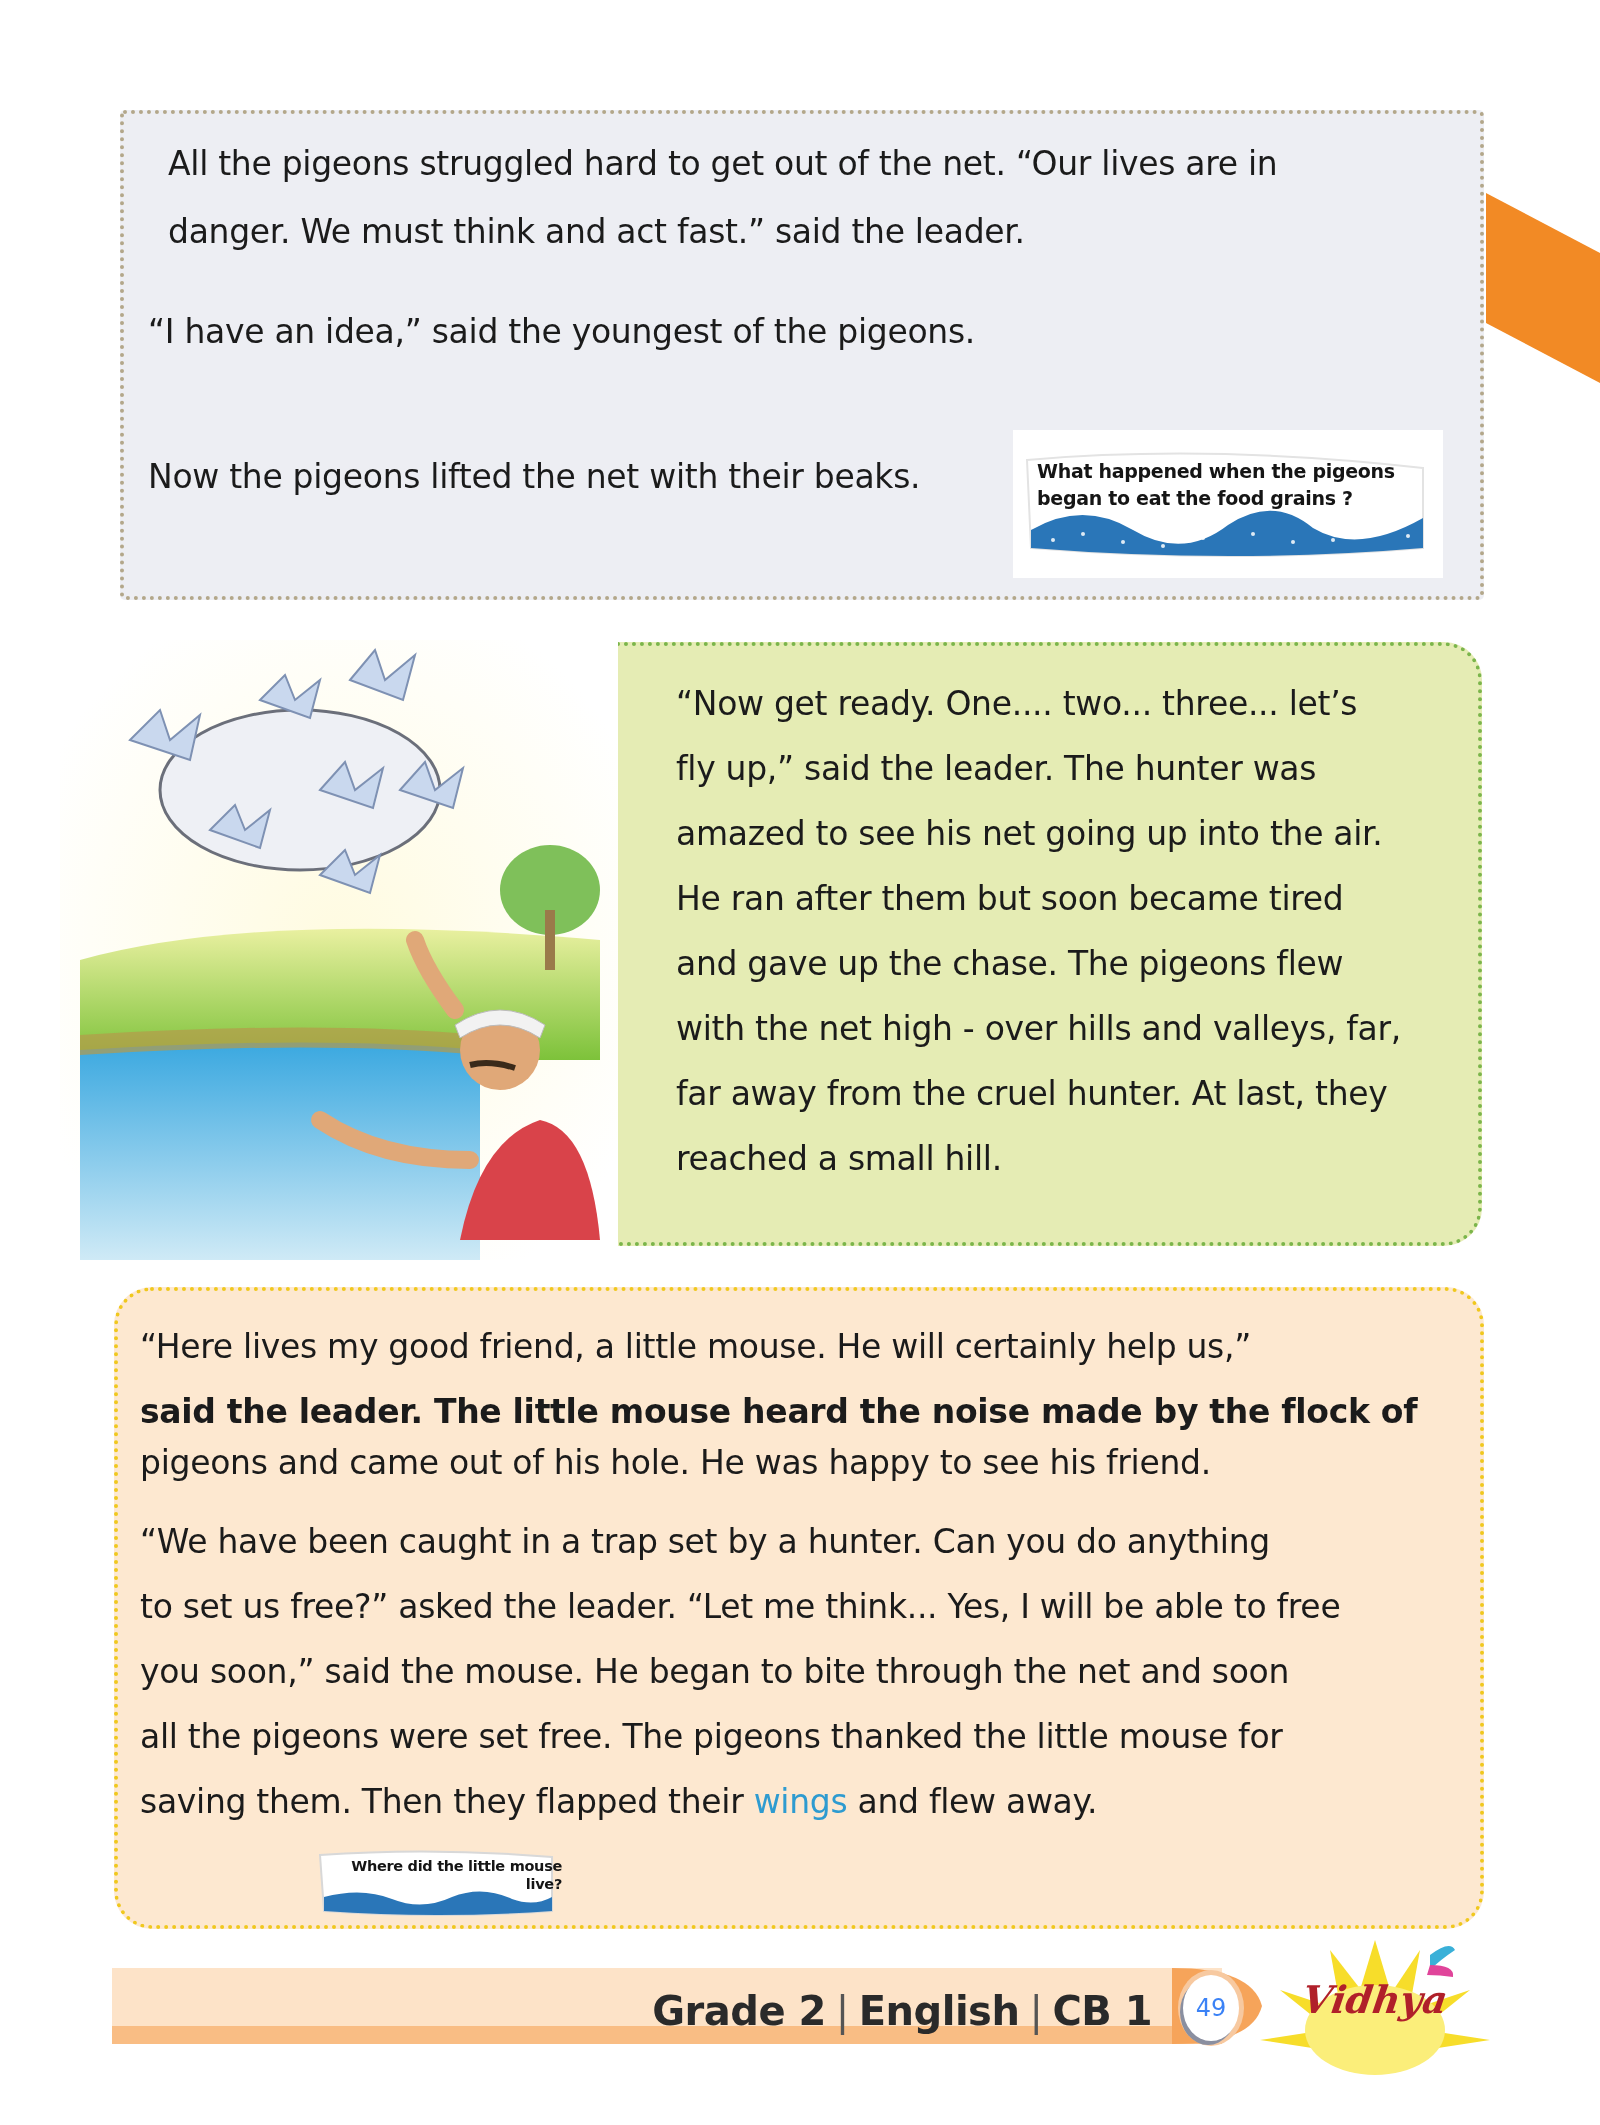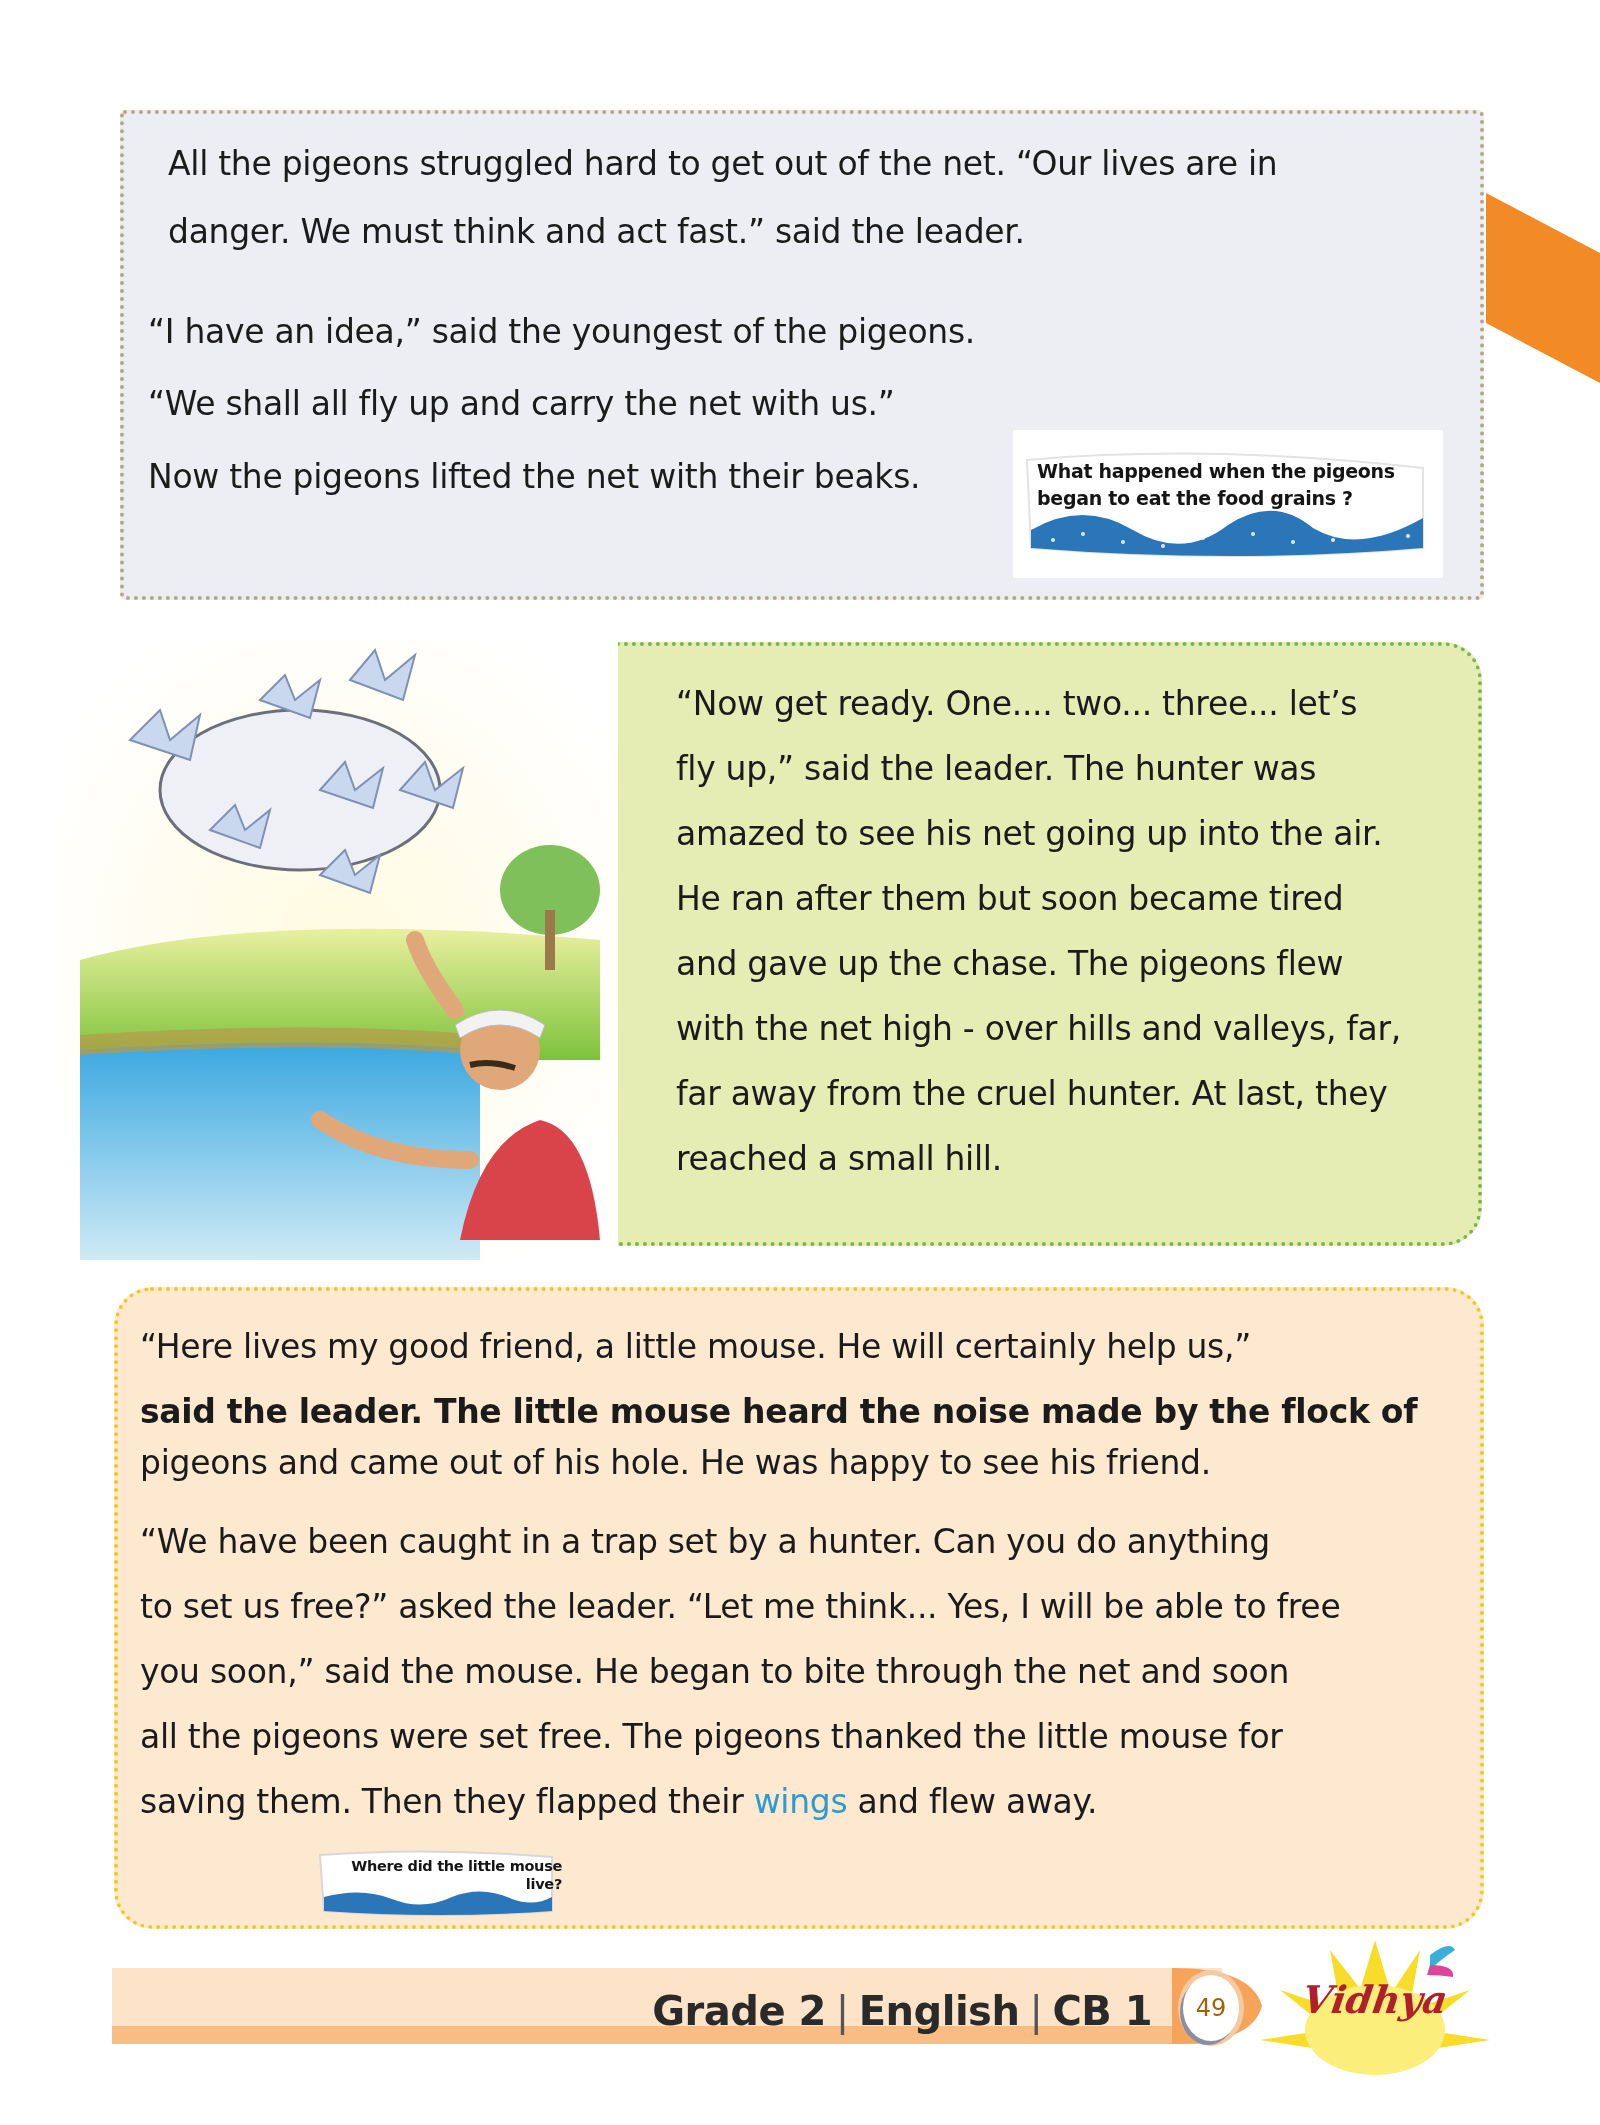--- a/index.html
+++ b/index.html
@@ -76,42 +76,41 @@
     .footer-text {
       position: absolute; top: 1988px; right: 448px;
       font-family: "DejaVu Sans", sans-serif; font-weight: bold; font-size: 40px;
       color: #2a2a2a; white-space: nowrap; letter-spacing: -0.5px;
     }
     .footer-text .sep { font-weight: normal; color: #555; margin: 0 10px; }
     .page-num {
       position: absolute; left: 1183px; top: 1975px; width: 56px; height: 66px;
       border-radius: 50%; background: #ffffff;
       box-shadow: -3px 4px 0 #8a8fa0, 0 0 0 5px #f7c9a0;
-      font-family: "DejaVu Sans", sans-serif; font-size: 24px; color: #a16207;
+      font-family: "DejaVu Sans", sans-serif; font-size: 24px; color: #3b82f6;
       display: flex; align-items: center; justify-content: center;
     }
     .logo { position: absolute; left: 1255px; top: 1935px; width: 240px; height: 140px; }
     .logo-text {
       position: absolute; left: 1303px; top: 1977px;
       font-family: "DejaVu Serif", serif; font-style: italic; font-weight: bold;
       font-size: 38px; color: #b0202a; transform: skewX(-8deg);
     }
   </style>
 </head>
 <body>
 
 <svg class="corner-tab" viewBox="0 0 114 190">
   <polygon points="0,0 114,60 114,190 0,130" fill="#f28a25"></polygon>
 </svg>
 
 <section class="box1 story">
   <div class="line" style="left:44px; top:30px;">All the pigeons struggled hard to get out of the net. “Our lives are in</div>
   <div class="line" style="left:44px; top:98px;">danger. We must think and act fast.” said the leader.</div>
   <div class="line" style="left:24px; top:198px;">“I have an idea,” said the youngest of the pigeons.</div>
-  <div class="line" style="left:24px; top:270px;">“We shall all fly up and carry the net with us.”</div>
   <div class="line" style="left:24px; top:343px;">Now the pigeons lifted the net with their beaks.</div>
 
   <div class="qcard" style="left:889px; top:316px; width:430px; height:148px;">
     <svg width="430" height="148" viewBox="0 0 430 148" style="left:0;top:0;">
       <path d="M14,30 Q200,14 410,38 L410,118 Q220,134 18,118 Z" fill="#ffffff" stroke="#e3e3e3" stroke-width="2"></path>
       <path d="M18,100 Q70,70 120,100 Q170,130 215,95 Q260,65 300,98 Q345,125 410,88 L410,118 Q220,134 18,118 Z" fill="#2a76b8"></path>
       <g fill="#ffffff" opacity="0.85">
         <circle cx="40" cy="110" r="2"></circle>
           <circle cx="70" cy="104" r="2"></circle>
           <circle cx="110" cy="112" r="2"></circle>

